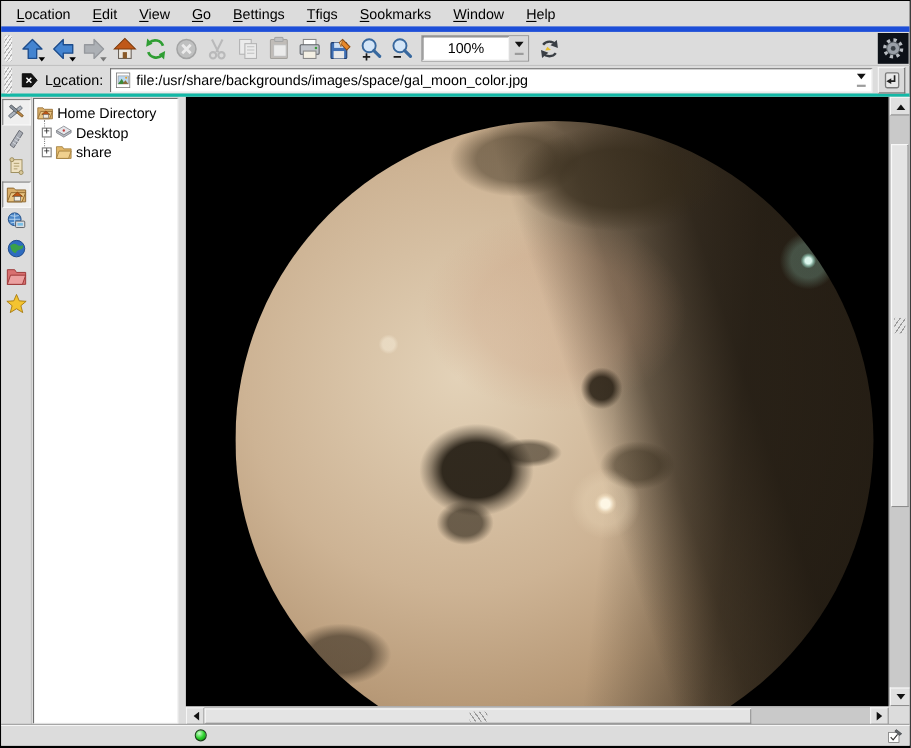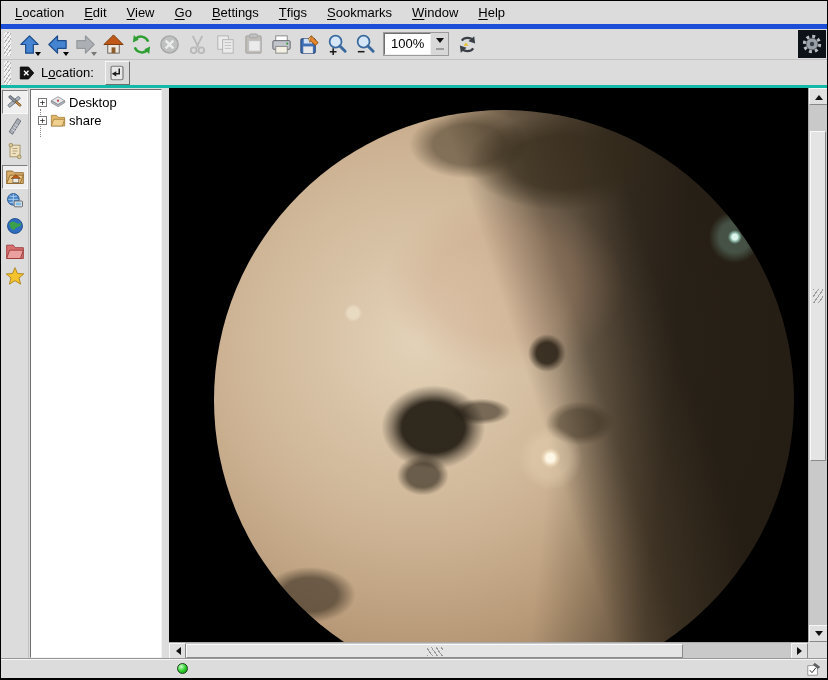--- a/index.html
+++ b/index.html
@@ -20,21 +20,21 @@
   .handle{width:7px;height:24px;margin:0 4px 0 1px;border-radius:2px;
     background:repeating-linear-gradient(125deg,#b4b4b4 0 1px,#f2f2f2 1px 3px);}
   .tbtn{width:28px;height:28px;display:flex;align-items:center;justify-content:center;position:relative;flex:0 0 auto;}
   .tbtn .ticon{display:flex;}
   .tbtn svg{width:23px;height:23px;}
   .tbtn.disabled{opacity:.45;filter:grayscale(.85);}
   .dd{position:absolute;right:2px;bottom:2px;width:0;height:0;
     border-left:3px solid transparent;border-right:3px solid transparent;border-top:4px solid #000;}
   .zoom-combo{display:flex;align-items:center;height:24px;margin:0 4px;border:1px solid #9a9a9a;background:#d6d6d6;}
   .zoom-value{background:#fff;border:1px solid;border-color:#707070 #f0f0f0 #f0f0f0 #707070;
-    height:22px;line-height:20px;padding:0 6px;min-width:42px;}
+    height:22px;line-height:20px;padding:0 22px;min-width:42px;}
   .combo-arrow-btn{width:17px;height:22px;display:flex;flex-direction:column;align-items:center;justify-content:center;background:#d8d8d8;}
   .tri-down{width:0;height:0;border:4px solid transparent;border-top:5px solid #111;}
   .combo-dash{width:8px;height:2px;background:#9c9c9c;margin-top:1px;}
   .tb-spacer{flex:1;}
   .throbber{width:28px;height:28px;background:#0d1118;display:flex;align-items:center;justify-content:center;margin-right:1px;}
   .throbber svg{width:22px;height:22px;}
   
   .locbar{height:28px;display:flex;align-items:center;border-bottom:3px solid #14b8a6;flex:0 0 auto;padding:0 4px 0 2px;}
   .flatbtn{width:24px;height:24px;display:flex;align-items:center;justify-content:center;}
   .flatbtn svg{width:18px;height:18px;}
@@ -406,20 +406,32 @@
   </div>
 
   <div class="locbar">
     <div class="handle"></div>
     <div class="flatbtn">
       <svg>
           <use href="#i-erase"></use>
         </svg>
     </div>
     <div class="loc-label"><span>L</span><u>o</u><span>cation:</span></div>
+    <div class="loc-combo">
+      <span class="loc-fileicon">
+          <svg>
+            <use href="#i-image-file"></use>
+          </svg>
+        </span>
+      <input class="loc-input" readonly="" value="file:/usr/share/backgrounds/images/space/gal_moon_color.jpg" style="">
+      <div class="loc-dd">
+        <span class="tri-down"></span>
+        <span class="combo-dash"></span>
+      </div>
+    </div>
     <div class="go-btn">
       <svg>
           <use href="#i-go"></use>
         </svg>
     </div>
   </div>
 
   <div class="main">
     <div class="tabstrip" id="tabstrip">
         <div class="tab-btn active">
@@ -458,20 +470,28 @@
             </svg></span>
         </div>
         <div class="tab-btn">
           <span class="ticon"><svg>
               <use href="#i-star"></use>
             </svg></span>
         </div>
       </div>
     <div class="treepanel" id="treepanel">
       <div class="tree-guide"></div>
+    <div class="tree-row">
+          <span class="tree-icon">
+            <svg>
+              <use href="#i-folder-home"></use>
+            </svg>
+          </span>
+          <span>Home Directory</span>
+        </div>
         <div class="tree-row">
           <span class="indent"></span>
           <span class="expander">+</span>
           <span class="tree-icon">
             <svg>
               <use href="#i-desktop"></use>
             </svg>
           </span>
           <span>Desktop</span>
         </div>

